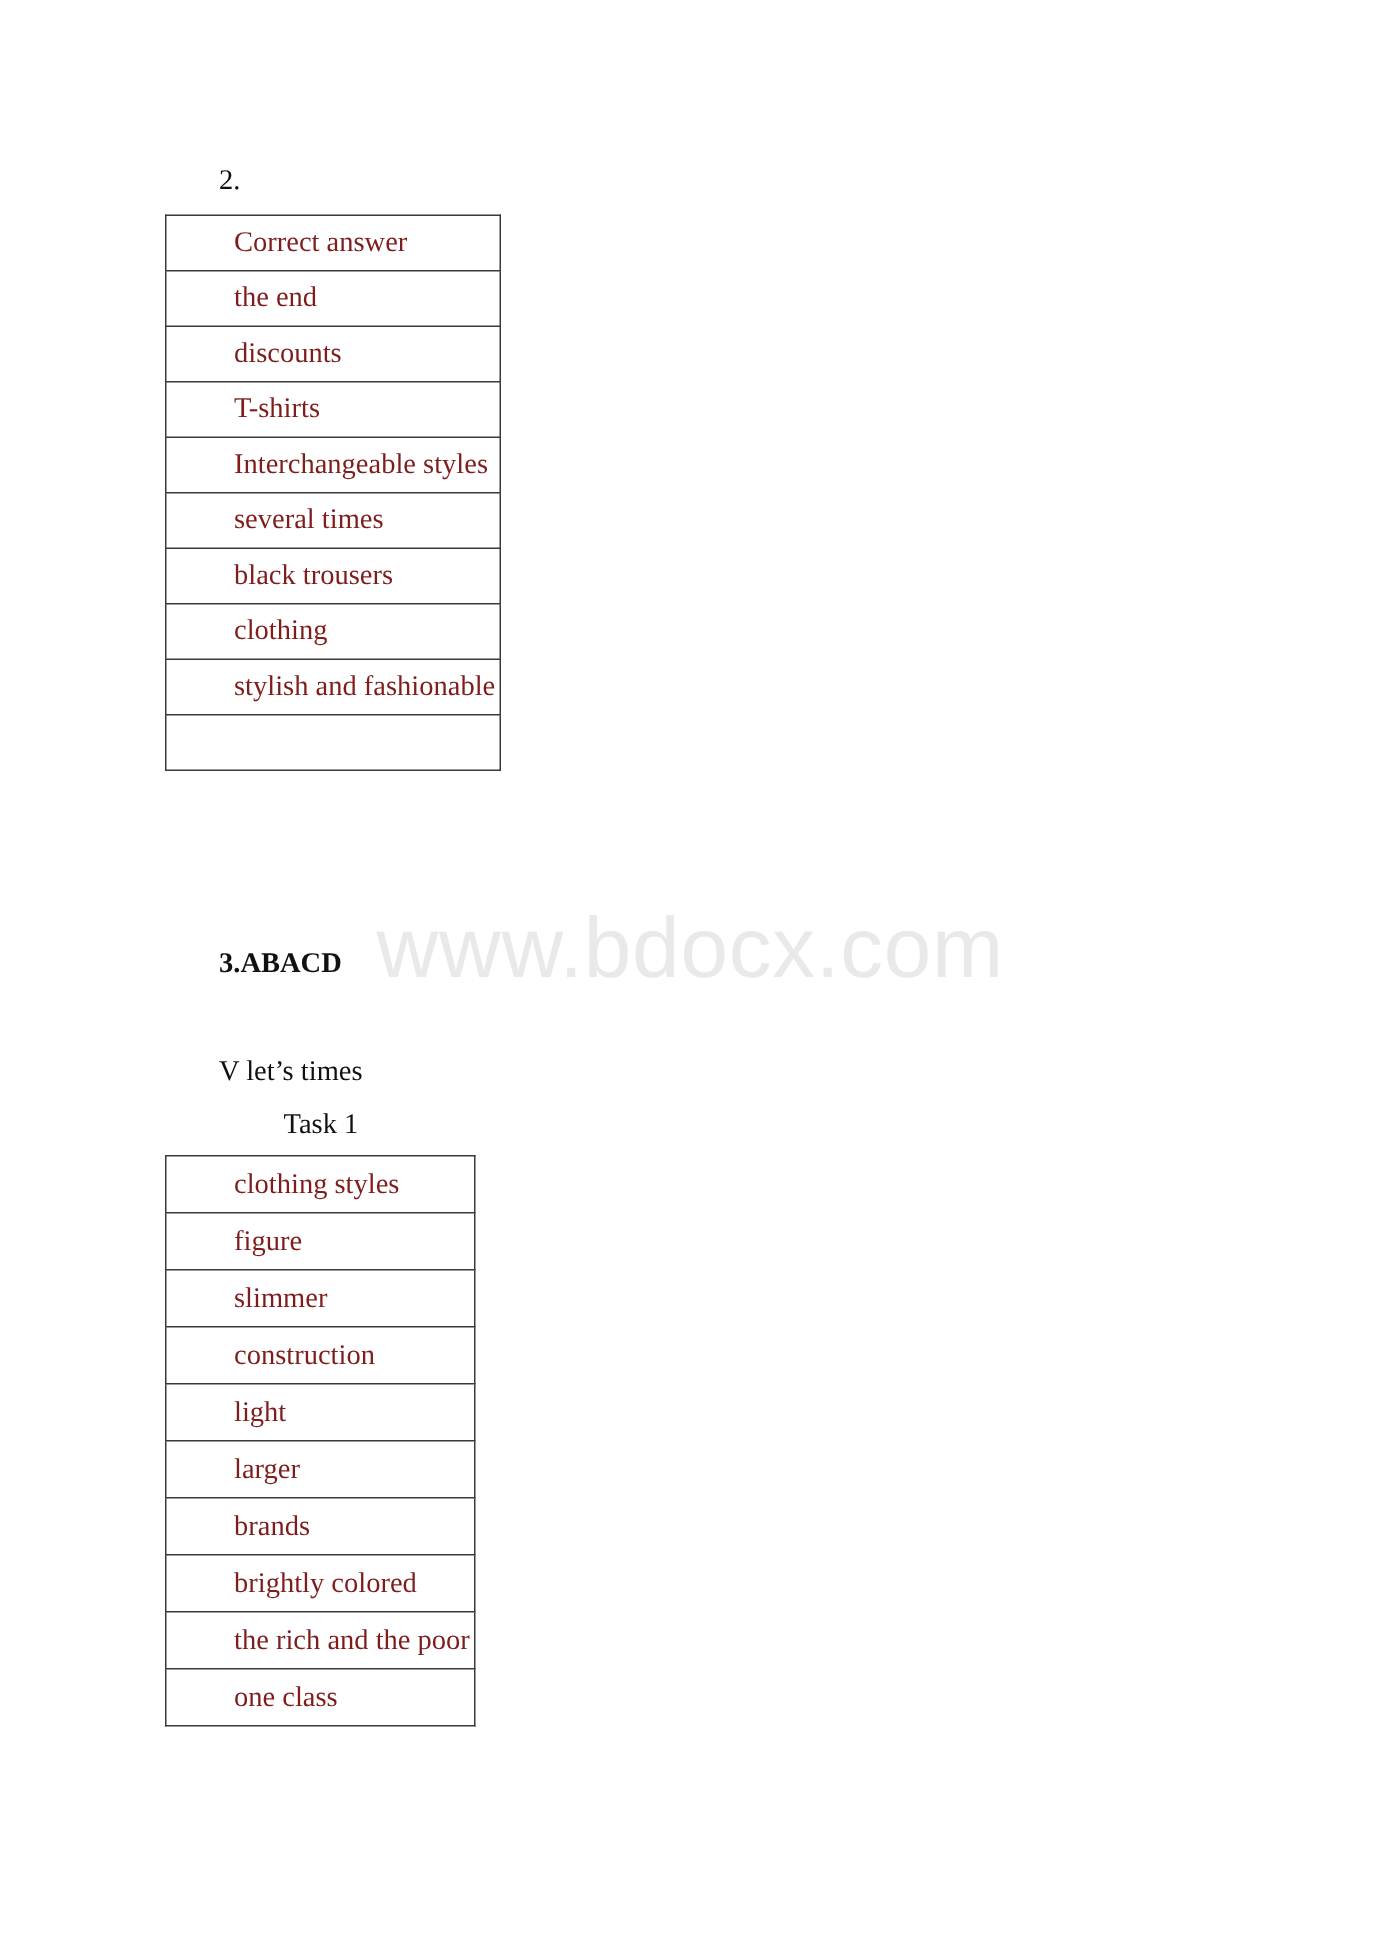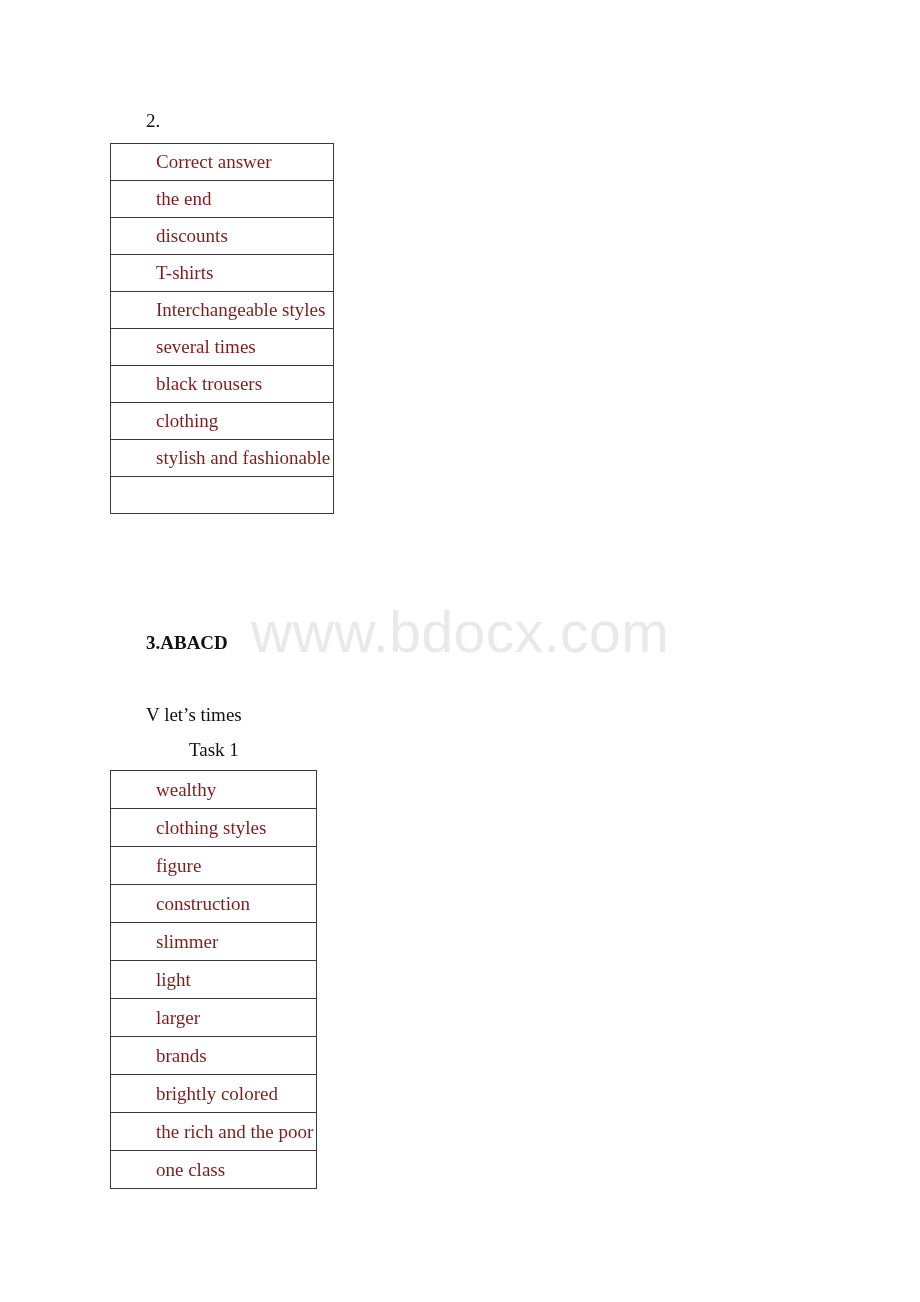--- a/index.html
+++ b/index.html
@@ -130,33 +130,30 @@
 
   <div class="para para-abacd">3.ABACD</div>
 
   <div class="para para-lets-talk">V let’s times</div>
 
   <div class="para para-task1">Task 1</div>
 
   <table class="doc-table" id="table-task1">
     <tbody>
       <tr>
-        <td>wealthy</td>
-      </tr>
-      <tr>
         <td>clothing styles</td>
       </tr>
       <tr>
         <td>figure</td>
       </tr>
       <tr>
-        <td>construction</td>
+        <td>slimmer</td>
       </tr>
       <tr>
-        <td>slimmer</td>
+        <td>construction</td>
       </tr>
       <tr>
         <td>light</td>
       </tr>
       <tr>
         <td>larger</td>
       </tr>
       <tr>
         <td>brands</td>
       </tr>

